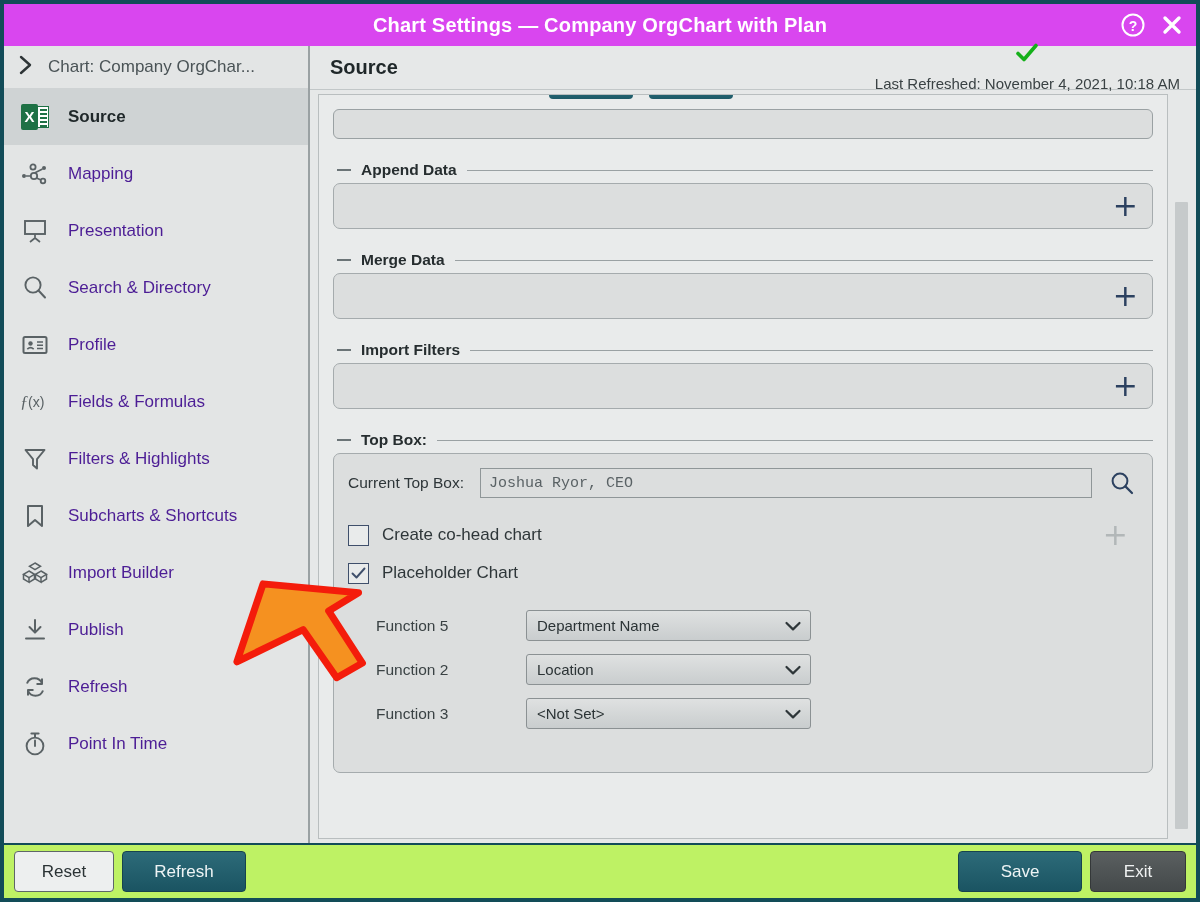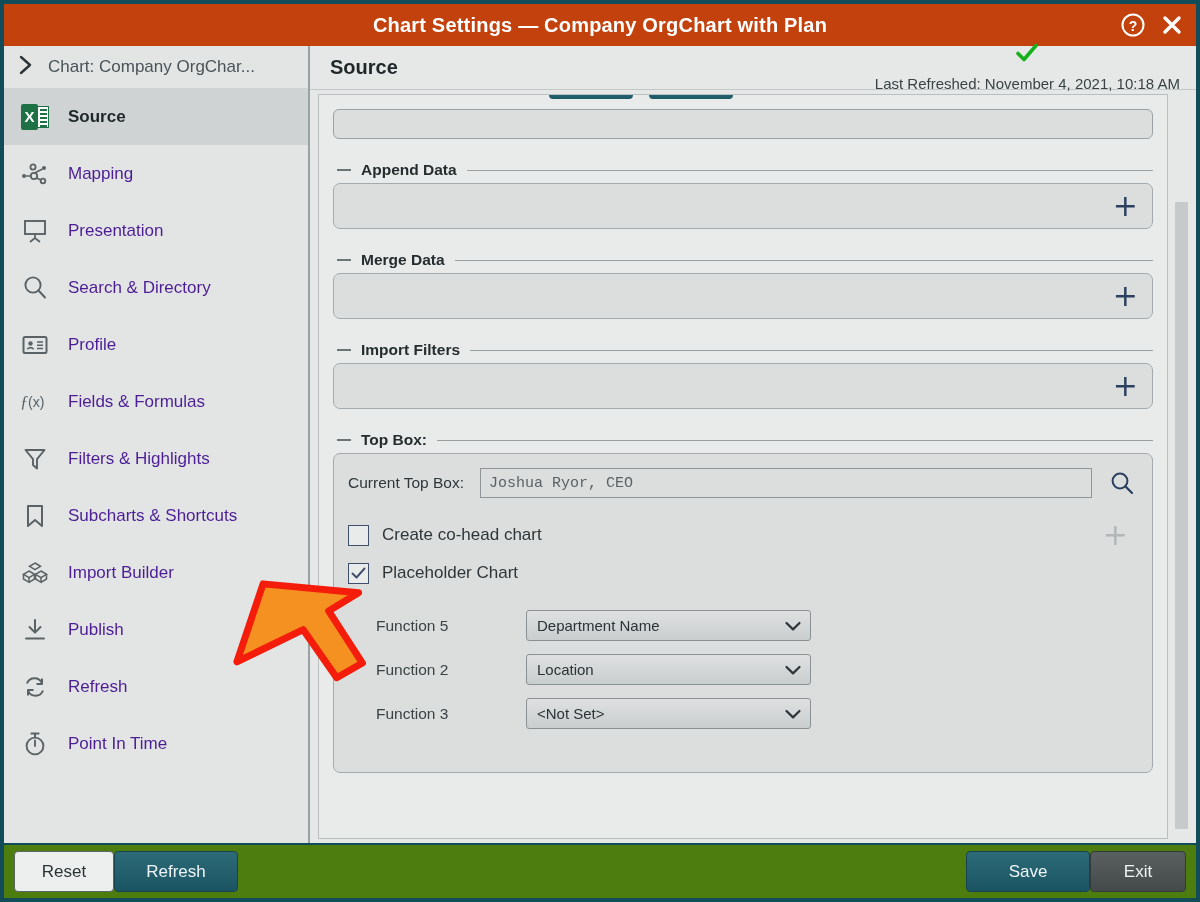--- a/index.html
+++ b/index.html
@@ -16,21 +16,21 @@
     width: 1200px; height: 902px;
     background: #e6e8e8;
     border: 4px solid #124c58;
     overflow: hidden;
   }
 
   
   .titlebar {
     position: absolute; top: 0; left: 0;
     width: 1192px; height: 42px;
-    background: #c2410c;
+    background: #d946ef;
     display: flex; align-items: center; justify-content: center;
   }
   .titlebar-title {
     color: #ffffff;
     font-size: 20px;
     font-weight: bold;
     letter-spacing: .2px;
   }
   .titlebar-actions {
     position: absolute; right: 12px; top: 0; height: 42px;
@@ -240,24 +240,25 @@
     padding: 0 8px 0 10px;
     cursor: pointer;
   }
   .select-value { flex: 1; font-size: 15px; color: #2b3335; }
   .caret { color: #2e3639; display: flex; align-items: center; }
 
   
   .footer {
     position: absolute; left: 0; bottom: 0;
     width: 1192px; height: 55px;
-    background: #4d7c0f;
+    background: #bef264;
     border-top: 2px solid #124c58;
     display: flex; align-items: center;
     padding: 0 10px;
+    gap: 8px;
   }
   .btn {
     height: 41px;
     min-width: 100px;
     border-radius: 4px;
     display: flex; align-items: center; justify-content: center;
     font-size: 17px;
     cursor: pointer;
     padding: 0 16px;
     border: 1px solid #5e6668;

